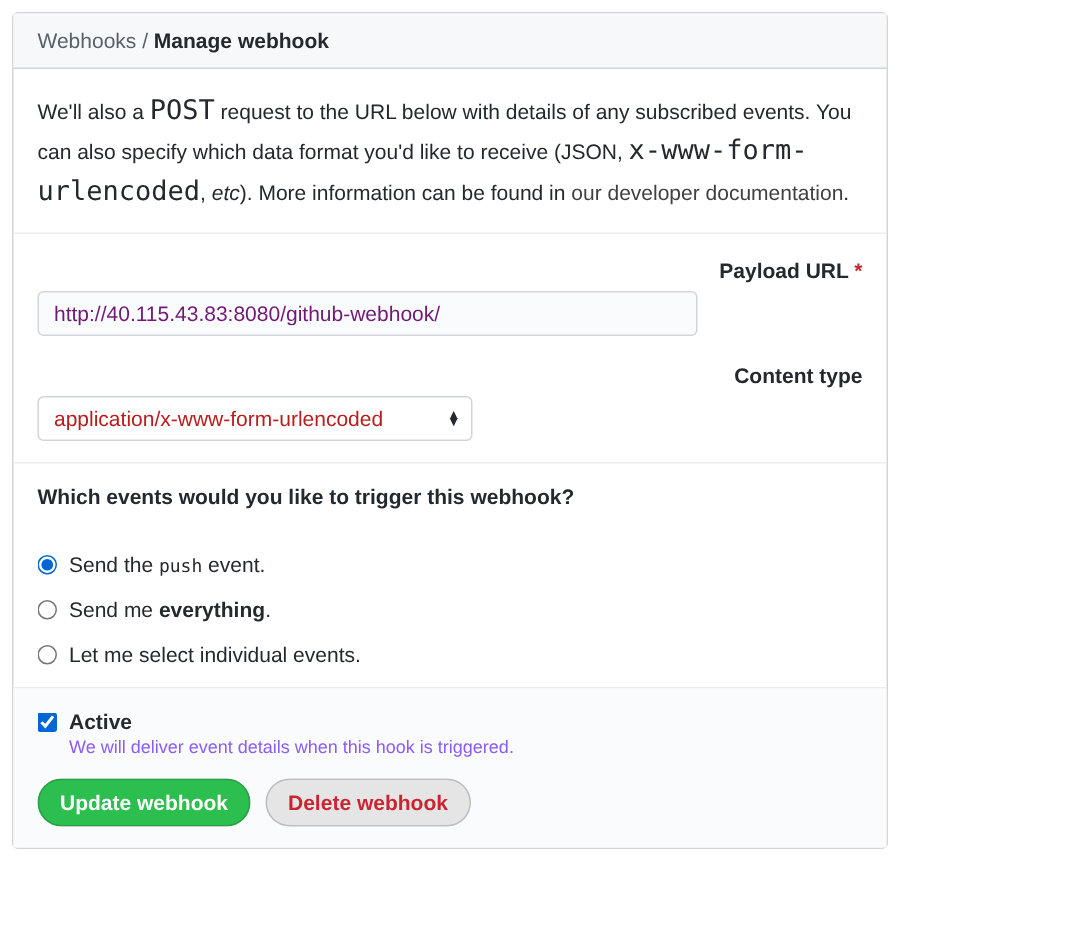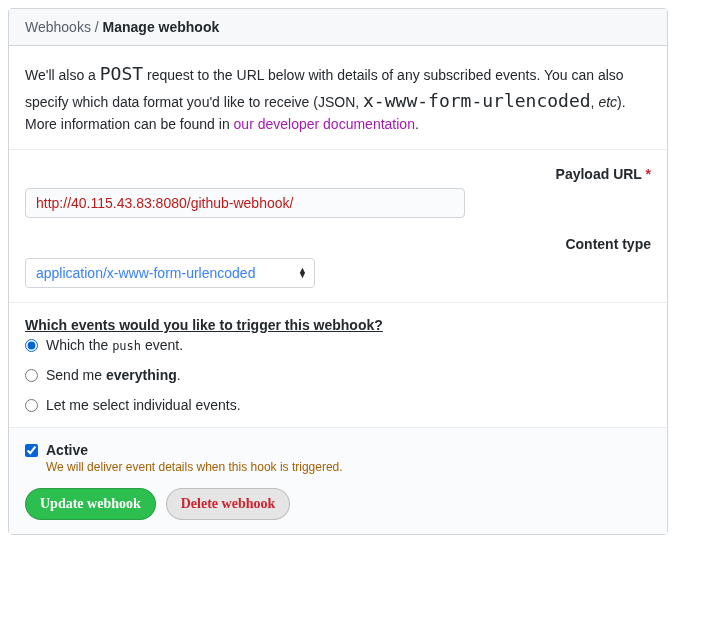--- a/index.html
+++ b/index.html
@@ -6,73 +6,73 @@
     body {
       font-family: -apple-system, BlinkMacSystemFont, "Segoe UI", Helvetica, Arial, sans-serif;
       font-size: 14px;
       color: #24292e;
       background: #fff;
       padding: 8px;
     }
     .panel {
       border: 1px solid #d1d5da;
       border-radius: 4px;
-      width: 660px;
+      width: 584px;
     }
     .panel-header {
       background: #f6f8fa;
       border-bottom: 1px solid #d1d5da;
       padding: 10px 16px;
       font-size: 14px;
     }
     .panel-header .crumb { color: #586069; }
     .panel-header .current { font-weight: 600; color: #24292e; }
     .section {
       padding: 14px 16px;
       border-bottom: 1px solid #eaecef;
     }
     .section:last-child { border-bottom: none; background: #fafbfc; }
     .intro { color: #24292e; line-height: 1.5; }
     .intro code { font-family: SFMono-Regular, Consolas, monospace; font-size: 18px; }
-    .intro a { color: #a21caf; text-decoration: none; }
+    .intro a { color: #404040; text-decoration: none; }
     .form-label {
       display: block;
       font-weight: 600;
       margin-bottom: 6px;
       margin-top: 2px;
       text-align: right;
     }
     .required { color: #cb2431; }
     .text-input {
       width: 440px;
       padding: 6px 10px;
       font-size: 14px;
       border: 1px solid #d1d5da;
       border-radius: 4px;
       background: #fafbfc;
       font-family: inherit;
-      color: #b91c1c;
+      color: #701a75;
     }
     .field-group { margin-bottom: 18px; }
     .field-group:last-child { margin-bottom: 0; }
     .select-wrap {
       position: relative;
       display: inline-block;
     }
     .select {
       width: 290px;
       padding: 6px 28px 6px 10px;
       font-size: 14px;
       border: 1px solid #d1d5da;
       border-radius: 4px;
       background: #fff;
       appearance: none;
       -webkit-appearance: none;
       font-family: inherit;
-      color: #3b82f6;
+      color: #b91c1c;
     }
     .select-arrows {
       position: absolute;
       right: 8px;
       top: 50%;
       transform: translateY(-50%);
       pointer-events: none;
       display: flex;
       flex-direction: column;
       line-height: 5px;
@@ -86,46 +86,46 @@
     }
     .radio-row:last-child { margin-bottom: 0; }
     .radio-row input, .check-row input {
       margin-top: 2px;
       margin-right: 8px;
       accent-color: #0366d6;
     }
     .radio-label code { font-family: SFMono-Regular, Consolas, monospace; font-size: 12px; }
     .radio-label strong { font-weight: 600; }
     .check-desc {
-      color: #a16207;
+      color: #8b5cf6;
       font-size: 12px;
       margin-top: 2px;
     }
     .check-title { font-weight: 600; }
     .btn {
       display: inline-block;
       padding: 7px 14px;
       font-size: 14px;
       font-weight: 600;
       border-radius: 16px;
       border: 1px solid rgba(27,31,35,0.2);
       cursor: pointer;
-      font-family: Liberation Serif, serif;
+      font-family: Liberation Sans, sans-serif;
     }
     .btn-primary {
       background: #2cbe4e;
       color: #fff;
       border-color: rgba(27,31,35,0.2);
     }
     .btn-danger {
       background: #e5e5e5;
       color: #cb2431;
     }
     .actions { display: flex; gap: 10px; margin-top: 14px; }
-    .events-heading { font-weight: 600; margin-bottom: 4px; text-decoration: underline; }
+    .events-heading { font-weight: 600; margin-bottom: 29px; }
   </style>
 </head>
 <body>
 
 <div class="panel">
 
   <div class="panel-header">
     <span class="crumb">Webhooks</span>
     <span class="crumb">/</span>
     <span class="current">Manage webhook</span>
@@ -160,21 +160,21 @@
     </div>
 
   </div>
 
   <div class="section">
     <div class="events-heading">Which events would you like to trigger this webhook?</div>
 
     <div class="radio-row">
       <input type="radio" name="events" checked="" style="">
       <span class="radio-label">
-        <span>Which the </span><code>push</code><span> event.</span>
+        <span>Send the </span><code>push</code><span> event.</span>
       </span>
     </div>
 
     <div class="radio-row">
       <input type="radio" name="events" style="">
       <span class="radio-label">
         <span>Send me </span><strong>everything</strong><span>.</span>
       </span>
     </div>
 

